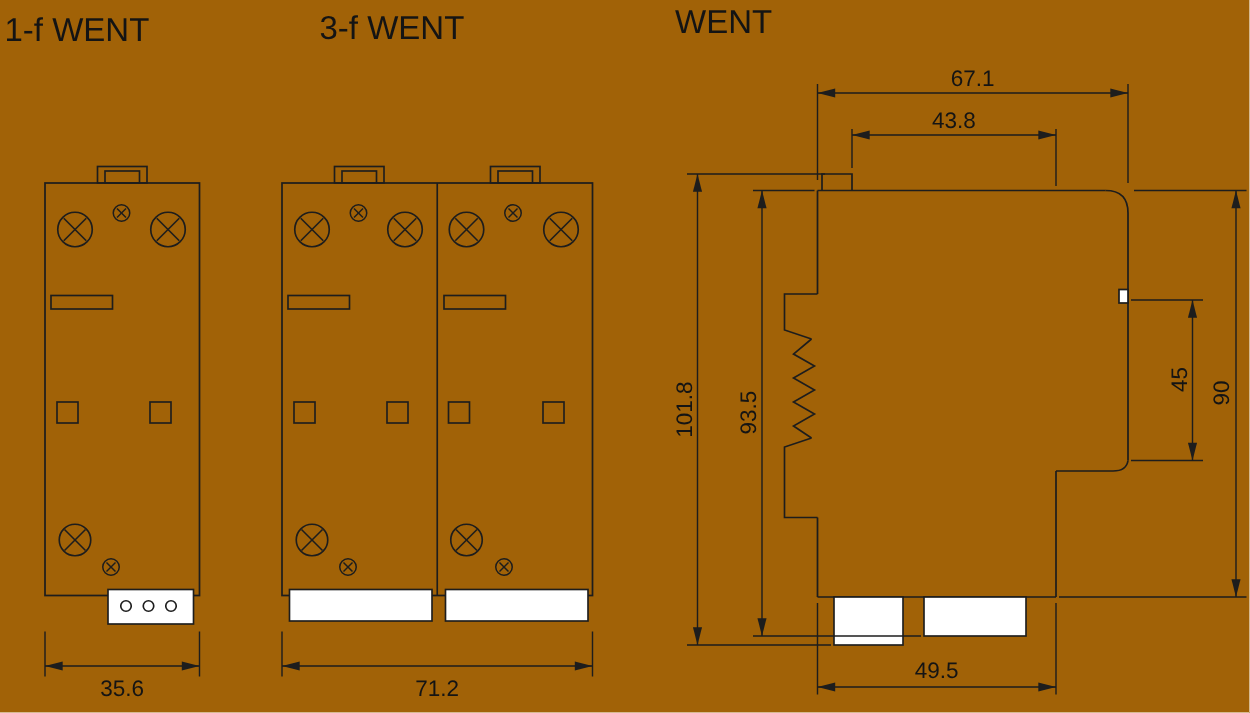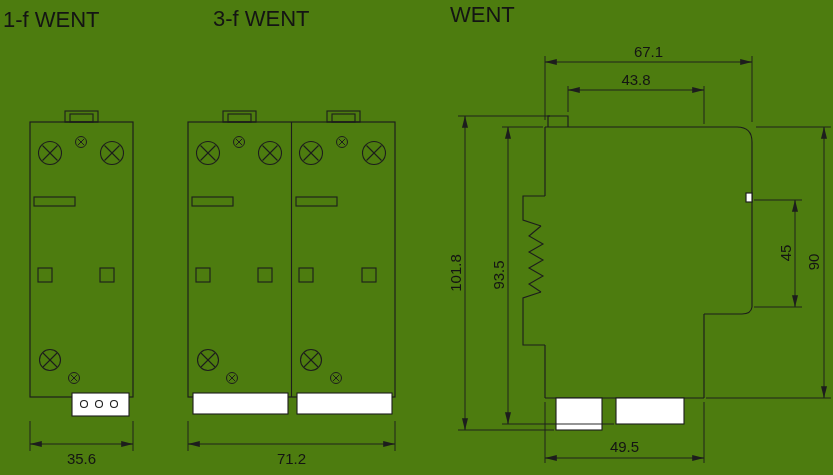--- a/index.html
+++ b/index.html
@@ -1,20 +1,20 @@
 <!DOCTYPE html>
 <html><head>
 <meta charset="utf-8">
 <style>
   html, body { margin: 0; padding: 0; background: #ffffff; }
   .canvas {
     position: relative;
     width: 833px;
     height: 475px;
-    background: #4d7c0f;
+    background: #a16207;
     overflow: hidden;
     font-family: "Liberation Sans", sans-serif;
   }
   svg { display: block; }
   svg text { fill: #141414; stroke: none; }
   .title  { font-family: "Liberation Sans", sans-serif; font-size: 22px; }
   .dimtxt { font-family: "Liberation Sans", sans-serif; font-size: 15px; text-anchor: middle; }
   .ext { stroke-width: 0.95; }
   .dim { stroke-width: 0.95; marker-start: url(#arr); marker-end: url(#arr); }
   .thick { stroke-width: 1.15; }

